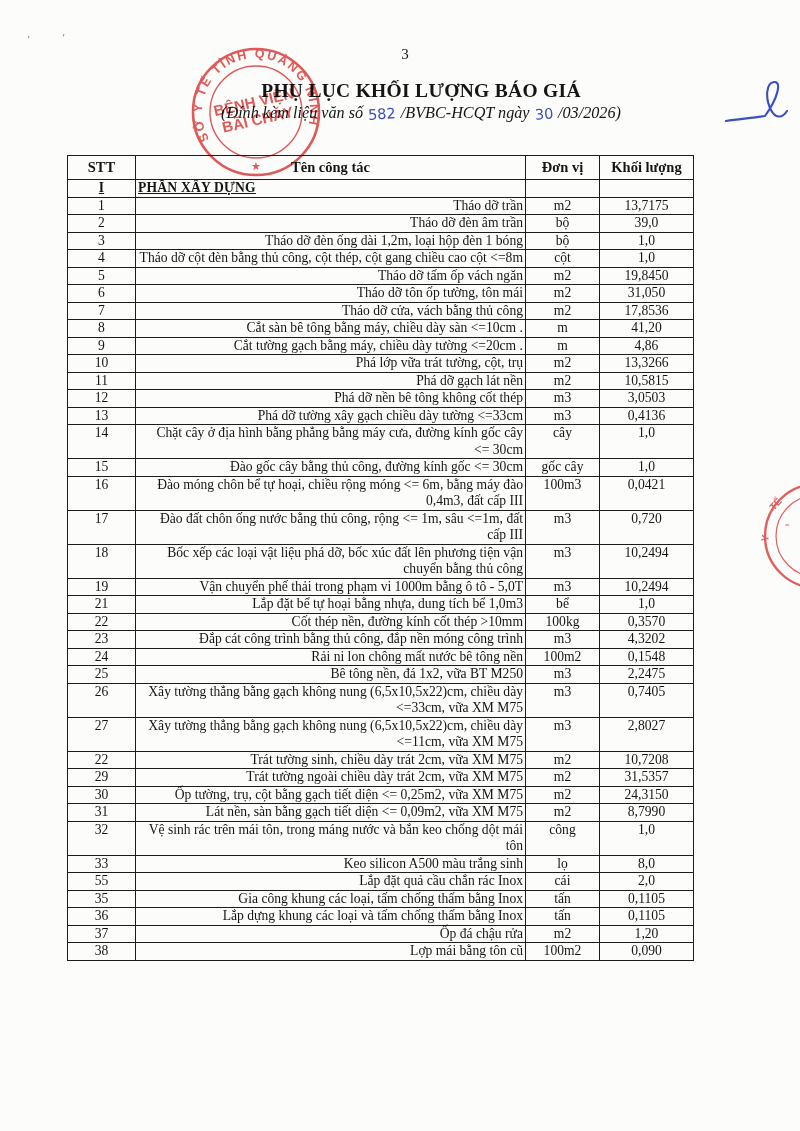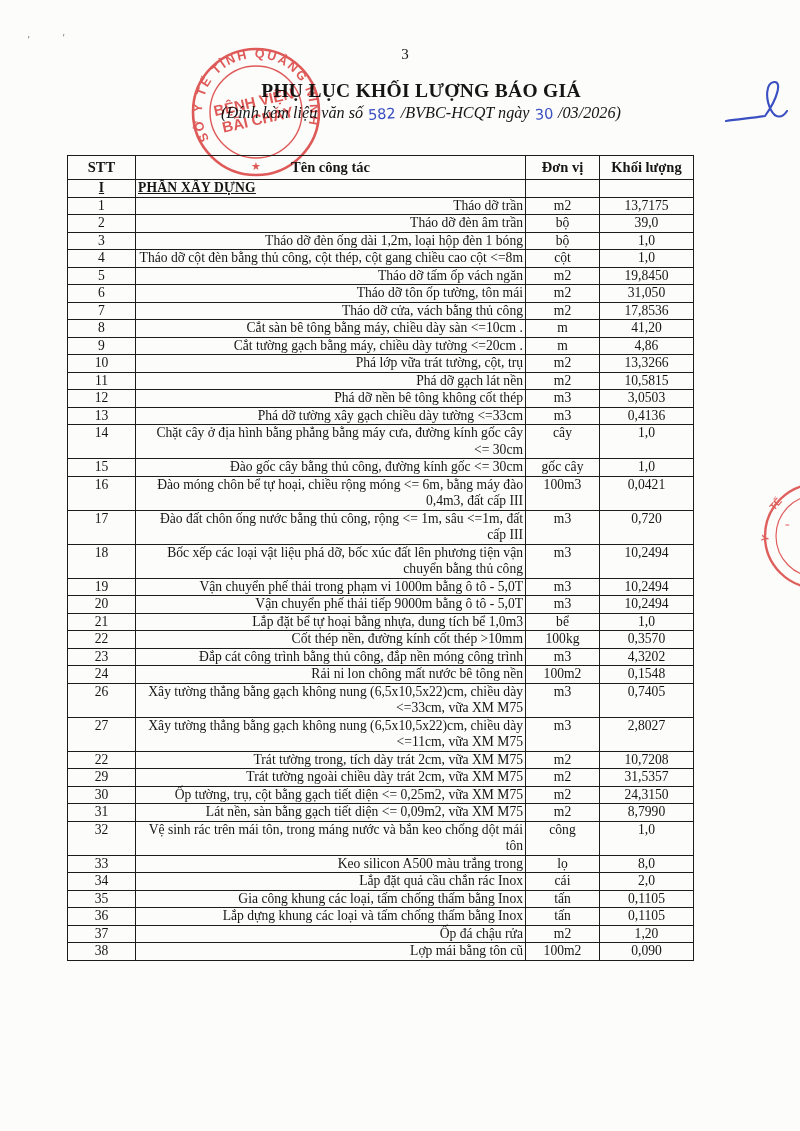--- a/index.html
+++ b/index.html
@@ -213,26 +213,20 @@
         <td class="c-unit">m3</td>
         <td class="c-qty">10,2494</td>
       </tr>
       <tr>
         <td class="c-stt">19</td>
         <td class="c-name">Vận chuyển phế thải trong phạm vi 1000m bằng ô tô - 5,0T</td>
         <td class="c-unit">m3</td>
         <td class="c-qty">10,2494</td>
       </tr>
       <tr>
-        <td class="c-stt">20</td>
-        <td class="c-name">Vận chuyển phế thải tiếp 9000m bằng ô tô - 5,0T</td>
-        <td class="c-unit">m3</td>
-        <td class="c-qty">10,2494</td>
-      </tr>
-      <tr>
         <td class="c-stt">21</td>
         <td class="c-name">Lắp đặt bể tự hoại bằng nhựa, dung tích bể 1,0m3</td>
         <td class="c-unit">bể</td>
         <td class="c-qty">1,0</td>
       </tr>
       <tr>
         <td class="c-stt">22</td>
         <td class="c-name">Cốt thép nền, đường kính cốt thép &gt;10mm</td>
         <td class="c-unit">100kg</td>
         <td class="c-qty">0,3570</td>
@@ -243,34 +237,40 @@
         <td class="c-unit">m3</td>
         <td class="c-qty">4,3202</td>
       </tr>
       <tr>
         <td class="c-stt">24</td>
         <td class="c-name">Rải ni lon chông mất nước bê tông nền</td>
         <td class="c-unit">100m2</td>
         <td class="c-qty">0,1548</td>
       </tr>
       <tr>
+        <td class="c-stt">25</td>
+        <td class="c-name">Bê tông nền, đá 1x2, vữa BT M250</td>
+        <td class="c-unit">m3</td>
+        <td class="c-qty">2,2475</td>
+      </tr>
+      <tr>
         <td class="c-stt">26</td>
         <td class="c-name">Xây tường thẳng bằng gạch không nung (6,5x10,5x22)cm, chiều dày &lt;=33cm, vữa XM M75</td>
         <td class="c-unit">m3</td>
         <td class="c-qty">0,7405</td>
       </tr>
       <tr>
         <td class="c-stt">27</td>
         <td class="c-name">Xây tường thẳng bằng gạch không nung (6,5x10,5x22)cm, chiều dày &lt;=11cm, vữa XM M75</td>
         <td class="c-unit">m3</td>
         <td class="c-qty">2,8027</td>
       </tr>
       <tr>
         <td class="c-stt">22</td>
-        <td class="c-name">Trát tường trong, tích dày trát 2cm, vữa XM M75</td>
+        <td class="c-name">Trát tường sinh, chiều dày trát 2cm, vữa XM M75</td>
         <td class="c-unit">m2</td>
         <td class="c-qty">10,7208</td>
       </tr>
       <tr>
         <td class="c-stt">29</td>
         <td class="c-name">Trát tường ngoài chiều dày trát 2cm, vữa XM M75</td>
         <td class="c-unit">m2</td>
         <td class="c-qty">31,5357</td>
       </tr>
       <tr>
@@ -286,26 +286,26 @@
         <td class="c-qty">8,7990</td>
       </tr>
       <tr>
         <td class="c-stt">32</td>
         <td class="c-name">Vệ sinh rác trên mái tôn, trong máng nước và bắn keo chống dột mái tôn</td>
         <td class="c-unit">công</td>
         <td class="c-qty">1,0</td>
       </tr>
       <tr>
         <td class="c-stt">33</td>
-        <td class="c-name">Keo silicon A500 màu trắng trong</td>
+        <td class="c-name">Keo silicon A500 màu trắng sinh</td>
         <td class="c-unit">lọ</td>
         <td class="c-qty">8,0</td>
       </tr>
       <tr>
-        <td class="c-stt">34</td>
+        <td class="c-stt">55</td>
         <td class="c-name">Lắp đặt quả cầu chắn rác Inox</td>
         <td class="c-unit">cái</td>
         <td class="c-qty">2,0</td>
       </tr>
       <tr>
         <td class="c-stt">35</td>
         <td class="c-name">Gia công khung các loại, tấm chống thấm bằng Inox</td>
         <td class="c-unit">tấn</td>
         <td class="c-qty">0,1105</td>
       </tr>

